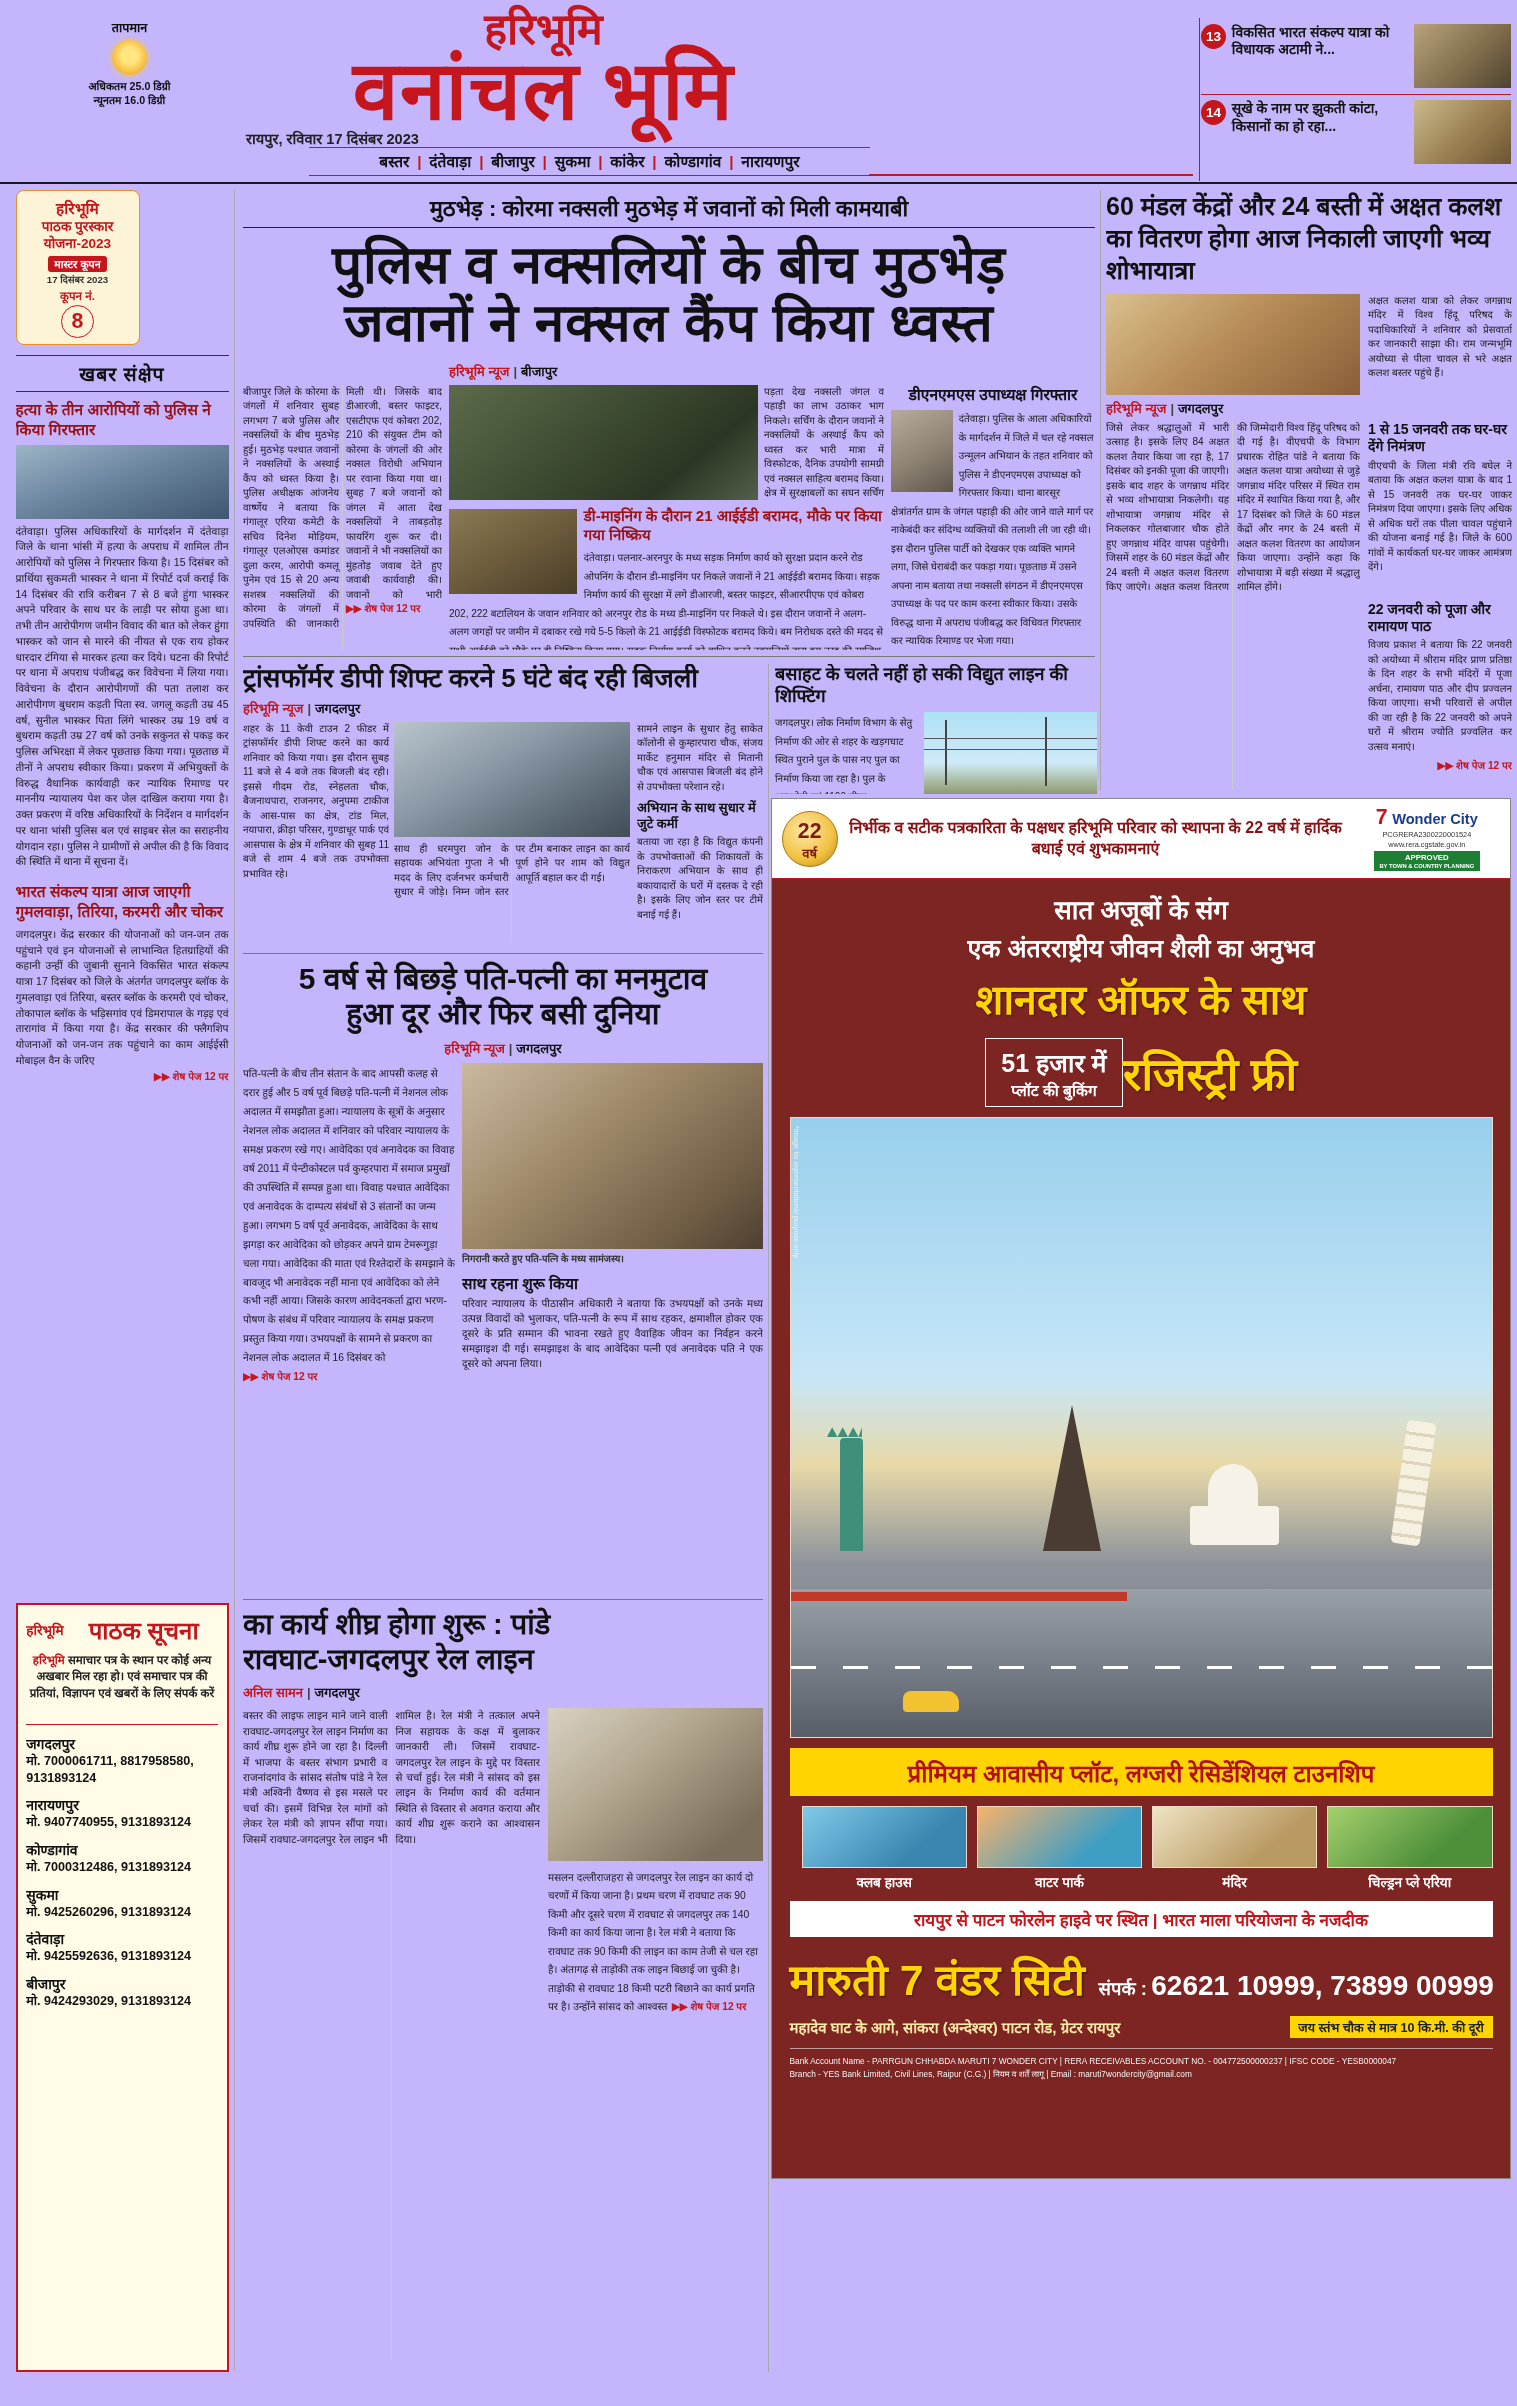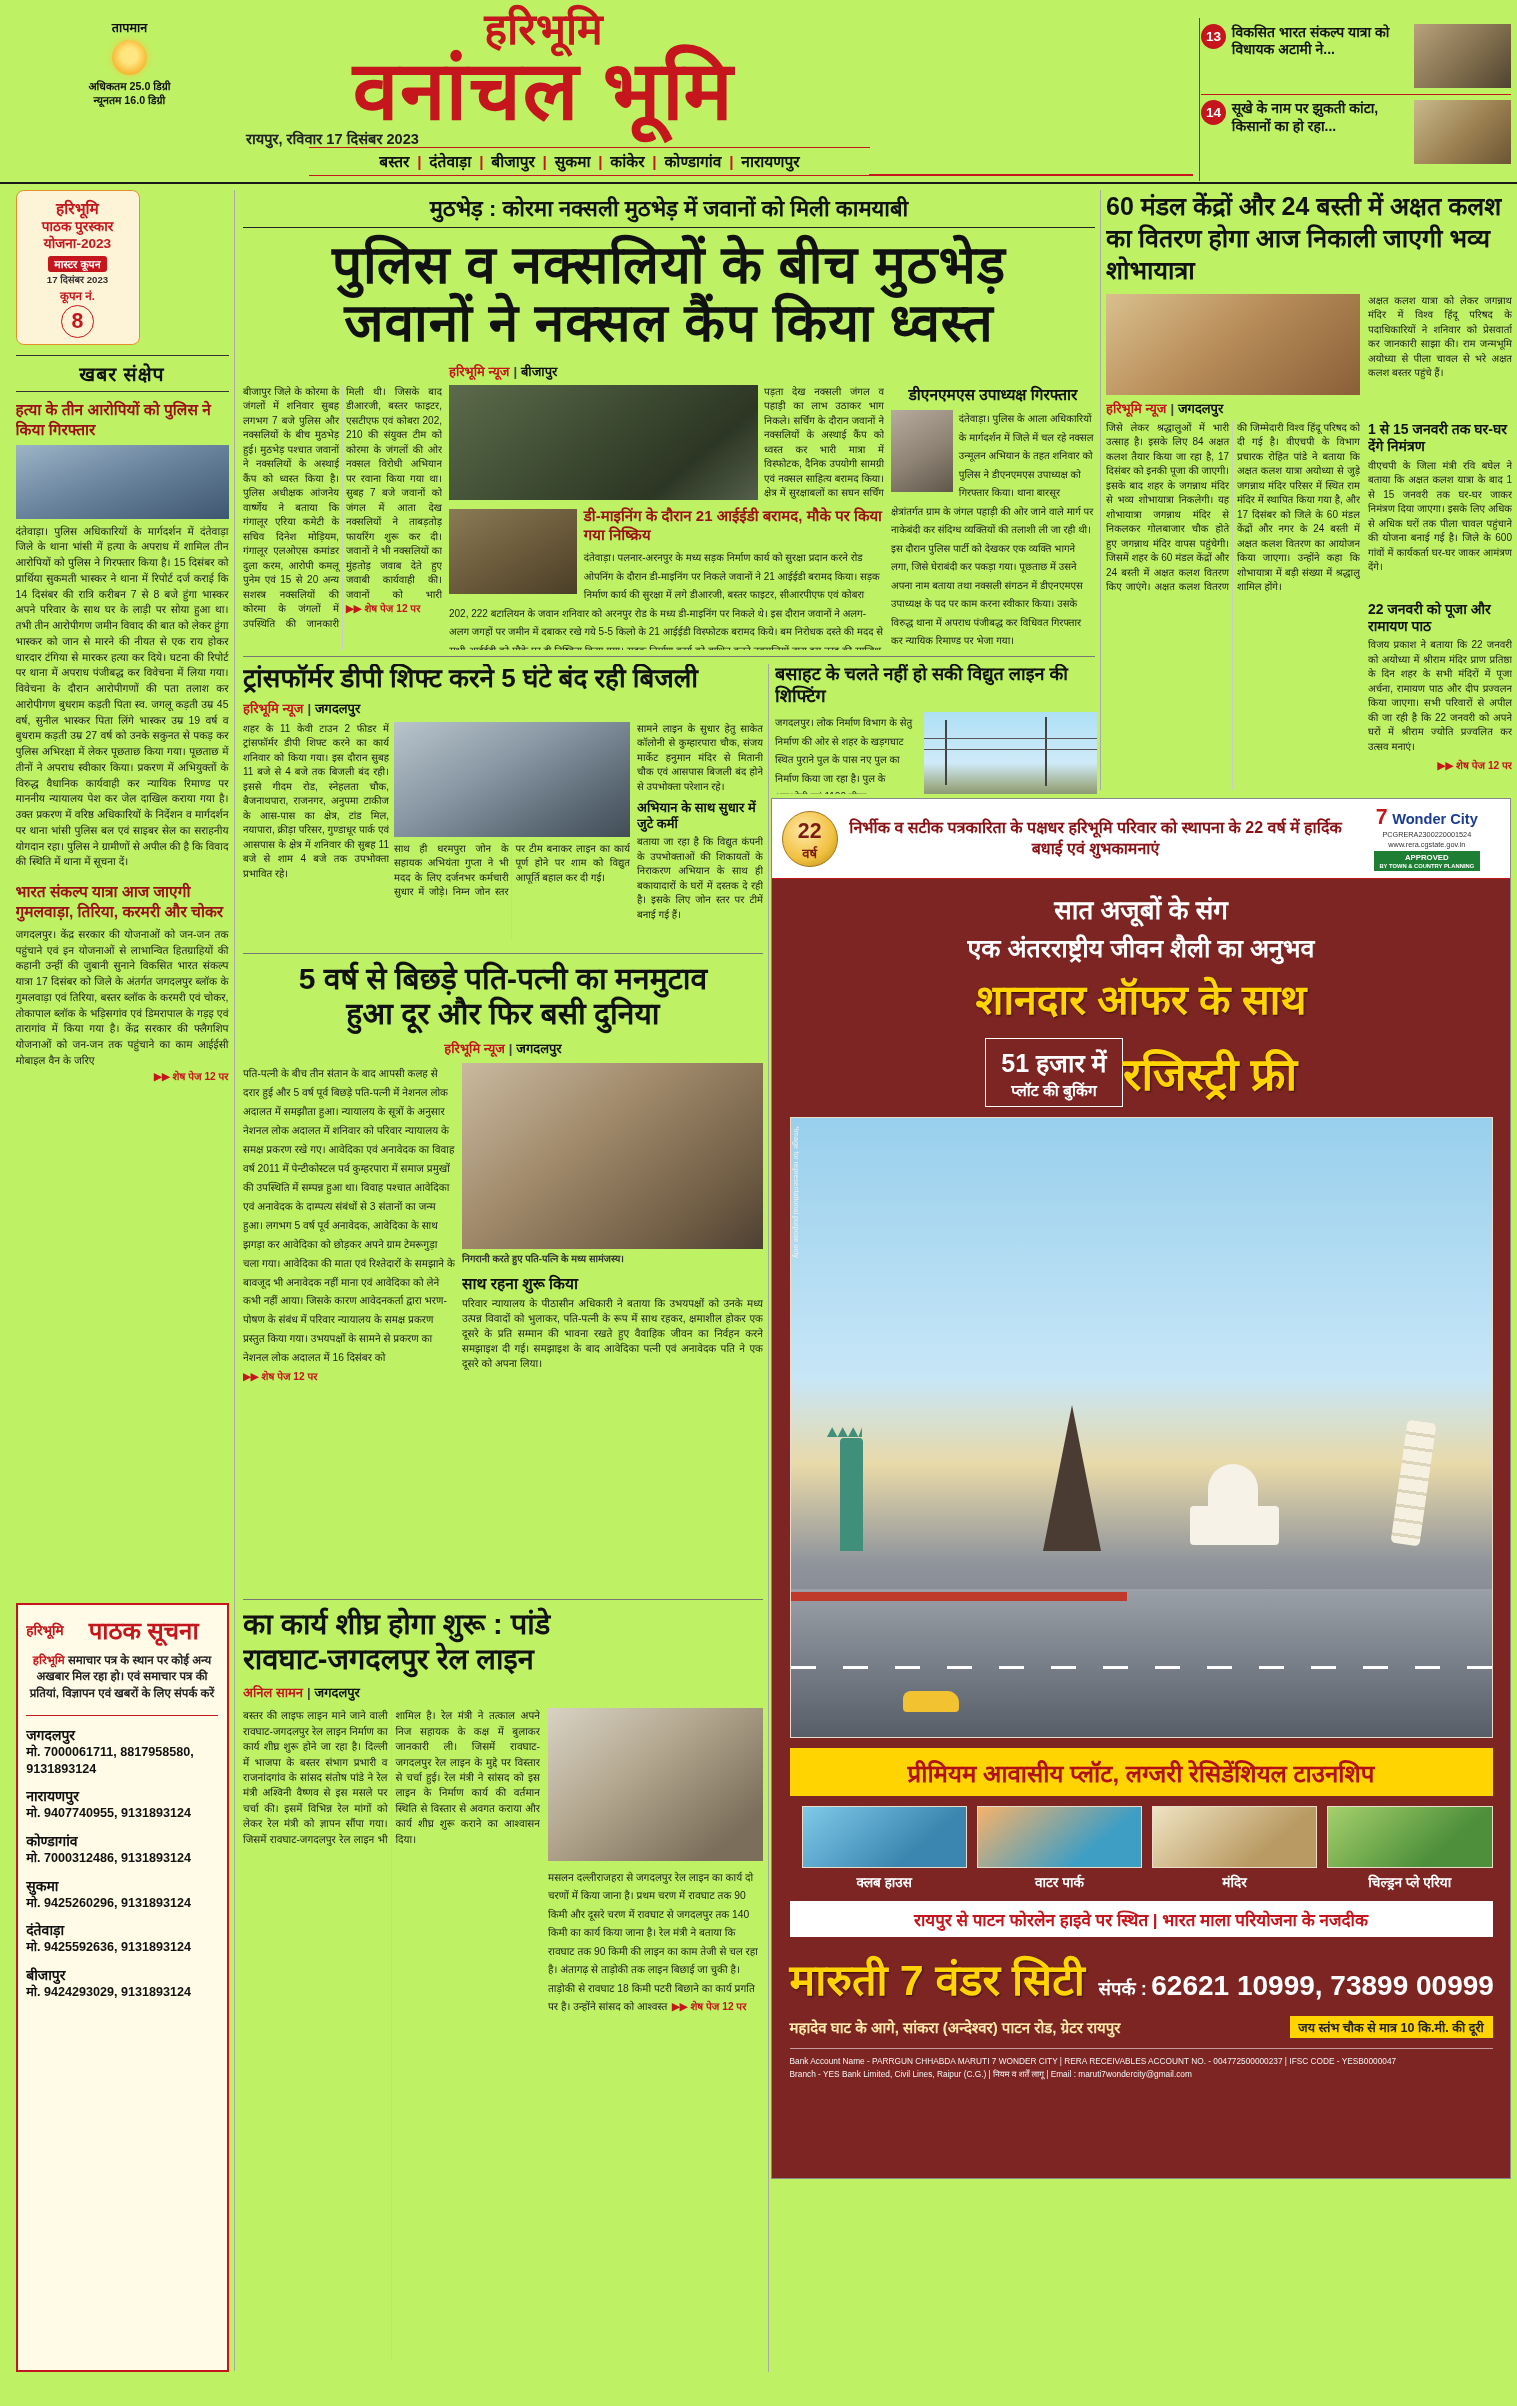--- a/index.html
+++ b/index.html
@@ -1,17 +1,17 @@
 <!DOCTYPE html>
 <html><head>
 <meta charset="utf-8">
 <style>
   * { margin:0; padding:0; box-sizing:border-box; }
   body { background:#c9c9c9; font-family:"Liberation Sans", sans-serif; }
-  .page { position:relative; width:1518px; height:2407px; background:#bef264; margin:0 auto; overflow:hidden; color:#111; }
+  .page { position:relative; width:1518px; height:2407px; background:#c4b5fd; margin:0 auto; overflow:hidden; color:#111; }
   .abs { position:absolute; }
   .jtxt { font-size:10px; line-height:1.45; text-align:justify; color:#1c1c1c; overflow:hidden; }
   .photo { overflow:hidden; position:relative; }
   .cont { color:#c4161c; font-weight:bold; font-size:10.2px; white-space:nowrap; }
   .byline { font-size:13px; font-weight:bold; color:#111; }
   .agency { color:#c4161c; }
   .sep { color:#444; padding:0 3.9px; }
   .subhead { font-size:14px; font-weight:bold; color:#111; line-height:1.25; }
   .redhead { color:#9a1215; font-weight:bold; }
   .hline { background:#777; }
@@ -38,21 +38,21 @@
   .coupon .c-label { font-size:11.6px; font-weight:bold; color:#c4161c; margin-top:1.9px; }
   .coupon .c-num { width:33px; height:33px; border:1.9px solid #c4161c; border-radius:50%; margin:2.9px auto 0; line-height:30px; font-size:21.3px; font-weight:bold; color:#c4161c; }
 
   .kb-title { border-top:1.5px solid #333; border-bottom:1.5px solid #333; text-align:center; font-size:19.4px; font-weight:bold; padding:3.9px 0; margin:9.7px 0 5.8px; letter-spacing:1px; }
   .kb-head { font-size:15.5px; font-weight:bold; color:#9a1215; line-height:1.3; margin:7.8px 0 4.9px; }
 
   
   .notice { background:#fffbe6; border:2.9px double #c4161c; padding:7.8px 8.7px; overflow:hidden; }
   .notice-title { font-size:24px; font-weight:bold; color:#c4161c; text-align:center; }
   .notice-brand { font-size:13.6px; font-weight:bold; color:#c4161c; }
-  .notice-intro { font-size:11.6px; font-weight:bold; color:#222; line-height:1.45; text-align:center; margin:5.8px 0 3.9px; border-bottom:1px solid #c4161c; padding-bottom:13px; }
+  .notice-intro { font-size:11.6px; font-weight:bold; color:#222; line-height:1.45; text-align:center; margin:5.8px 0 3.9px; border-bottom:1px solid #c4161c; padding-bottom:22px; }
   .n-city { font-size:14px; font-weight:bold; color:#111; margin-top:8.7px; }
   .n-phone { font-size:12.6px; font-weight:bold; color:#111; line-height:1.35; }
 
   
   .kicker { border-bottom:1.5px solid #222; text-align:center; font-size:22px; font-weight:bold; padding-bottom:4.9px; }
   .lead-h { text-align:center; font-size:53px; font-weight:bold; line-height:1.1; letter-spacing:1px; }
   .arrest-head { font-size:15.5px; font-weight:bold; text-align:center; line-height:1.25; margin-bottom:3.9px; }
 
   
   .ad { border:1px solid #888; display:flex; flex-direction:column; overflow:hidden; }

